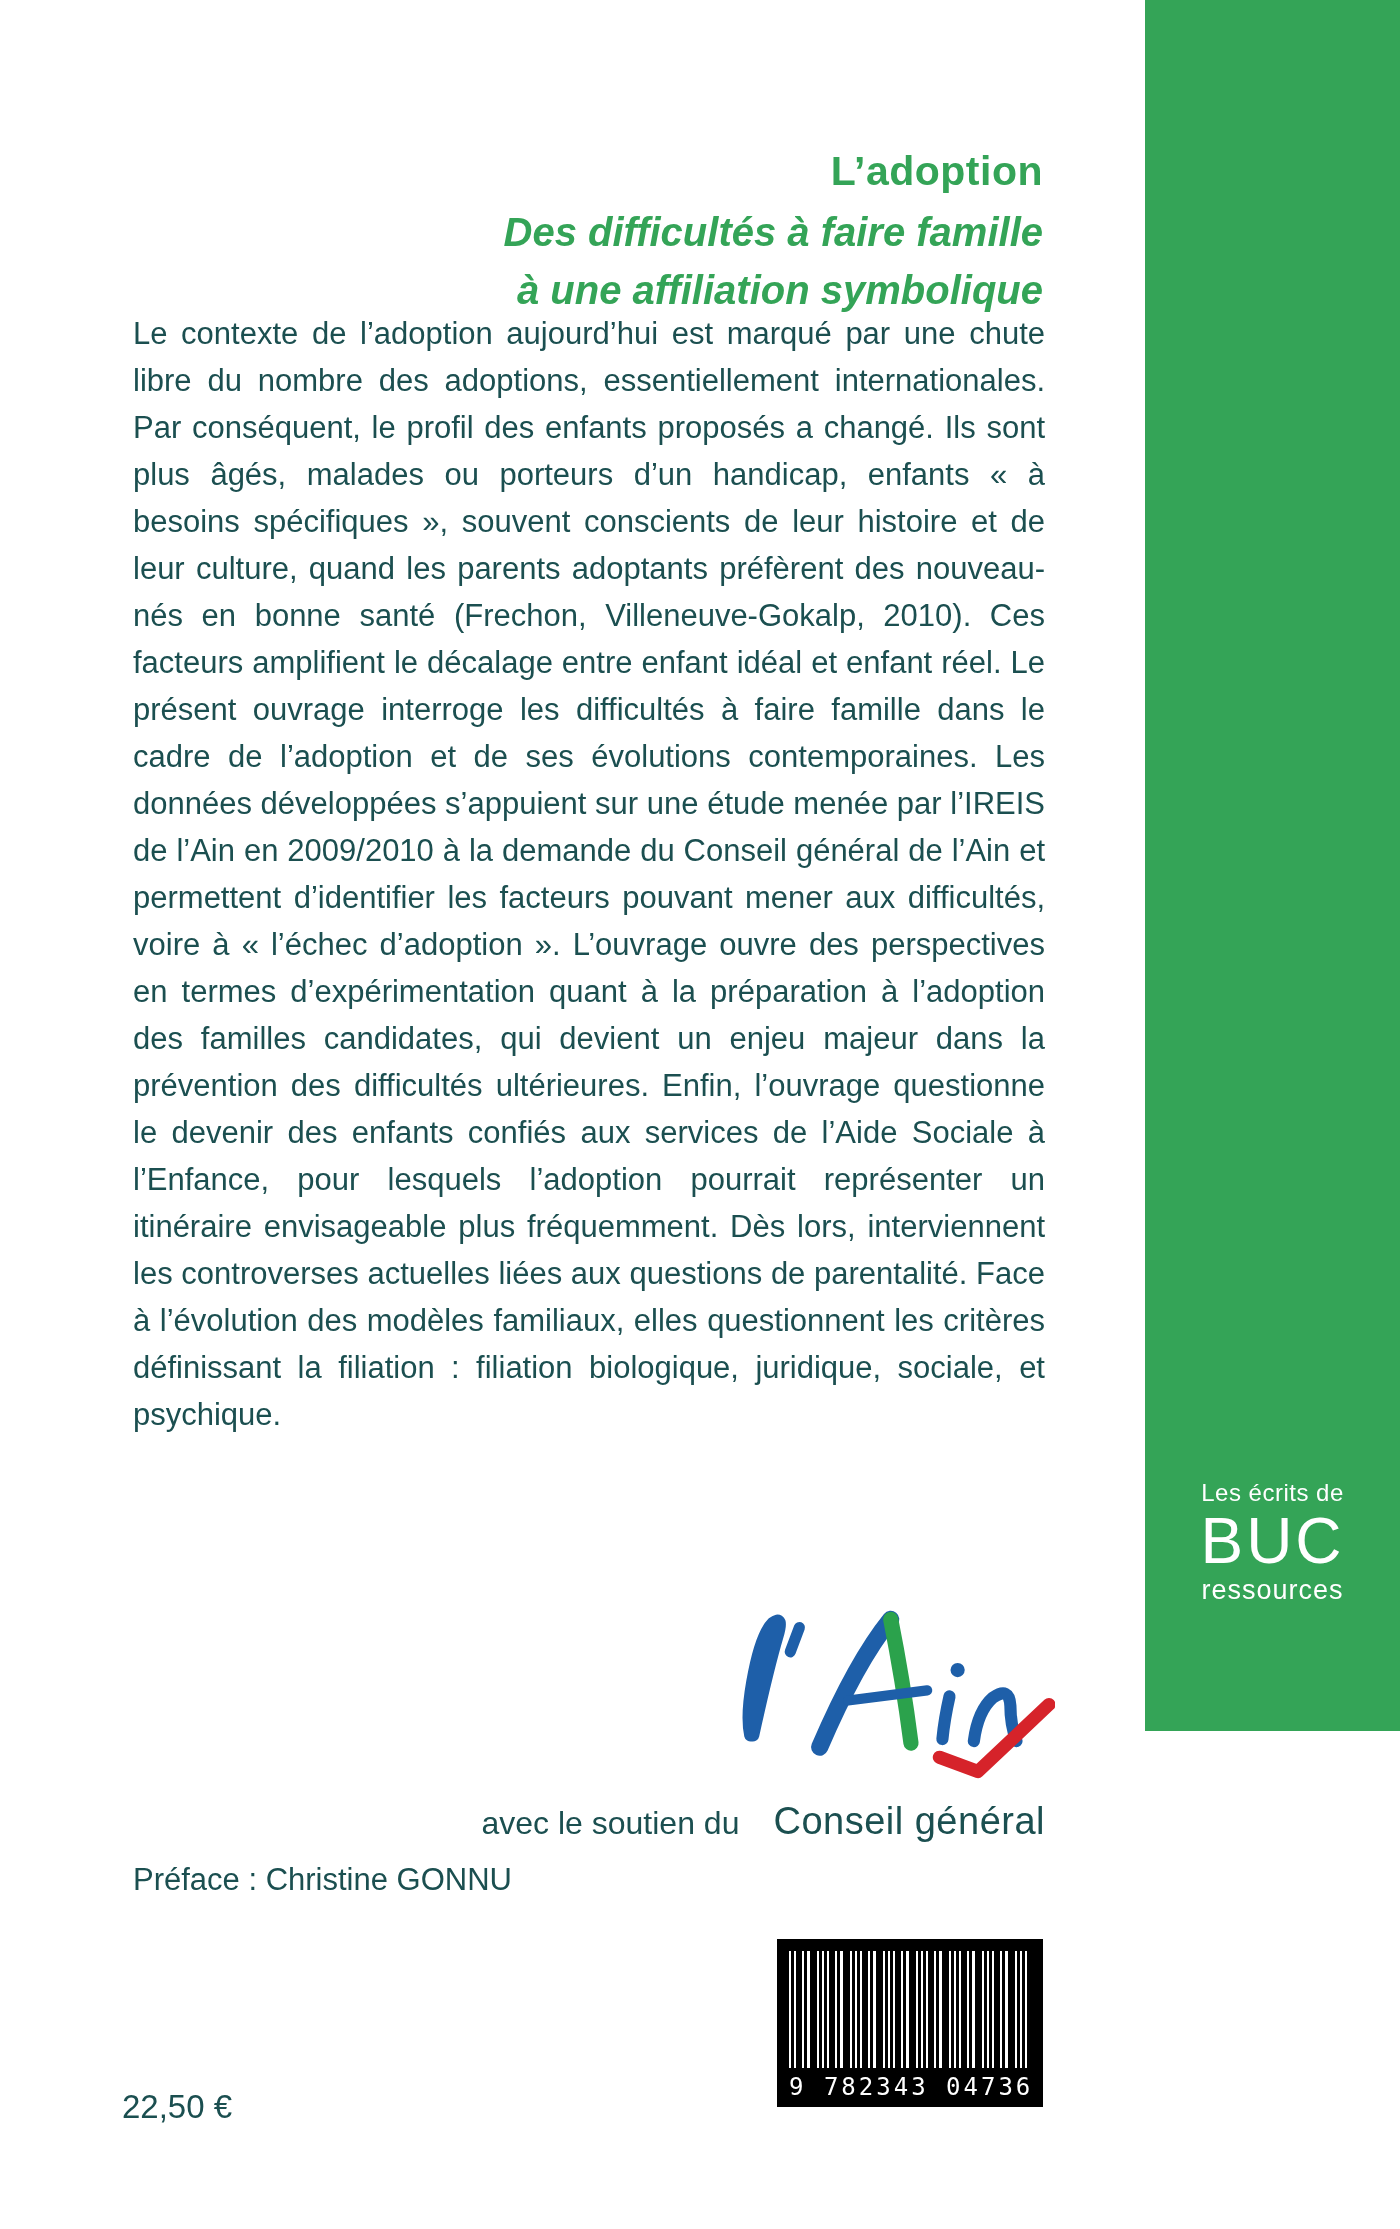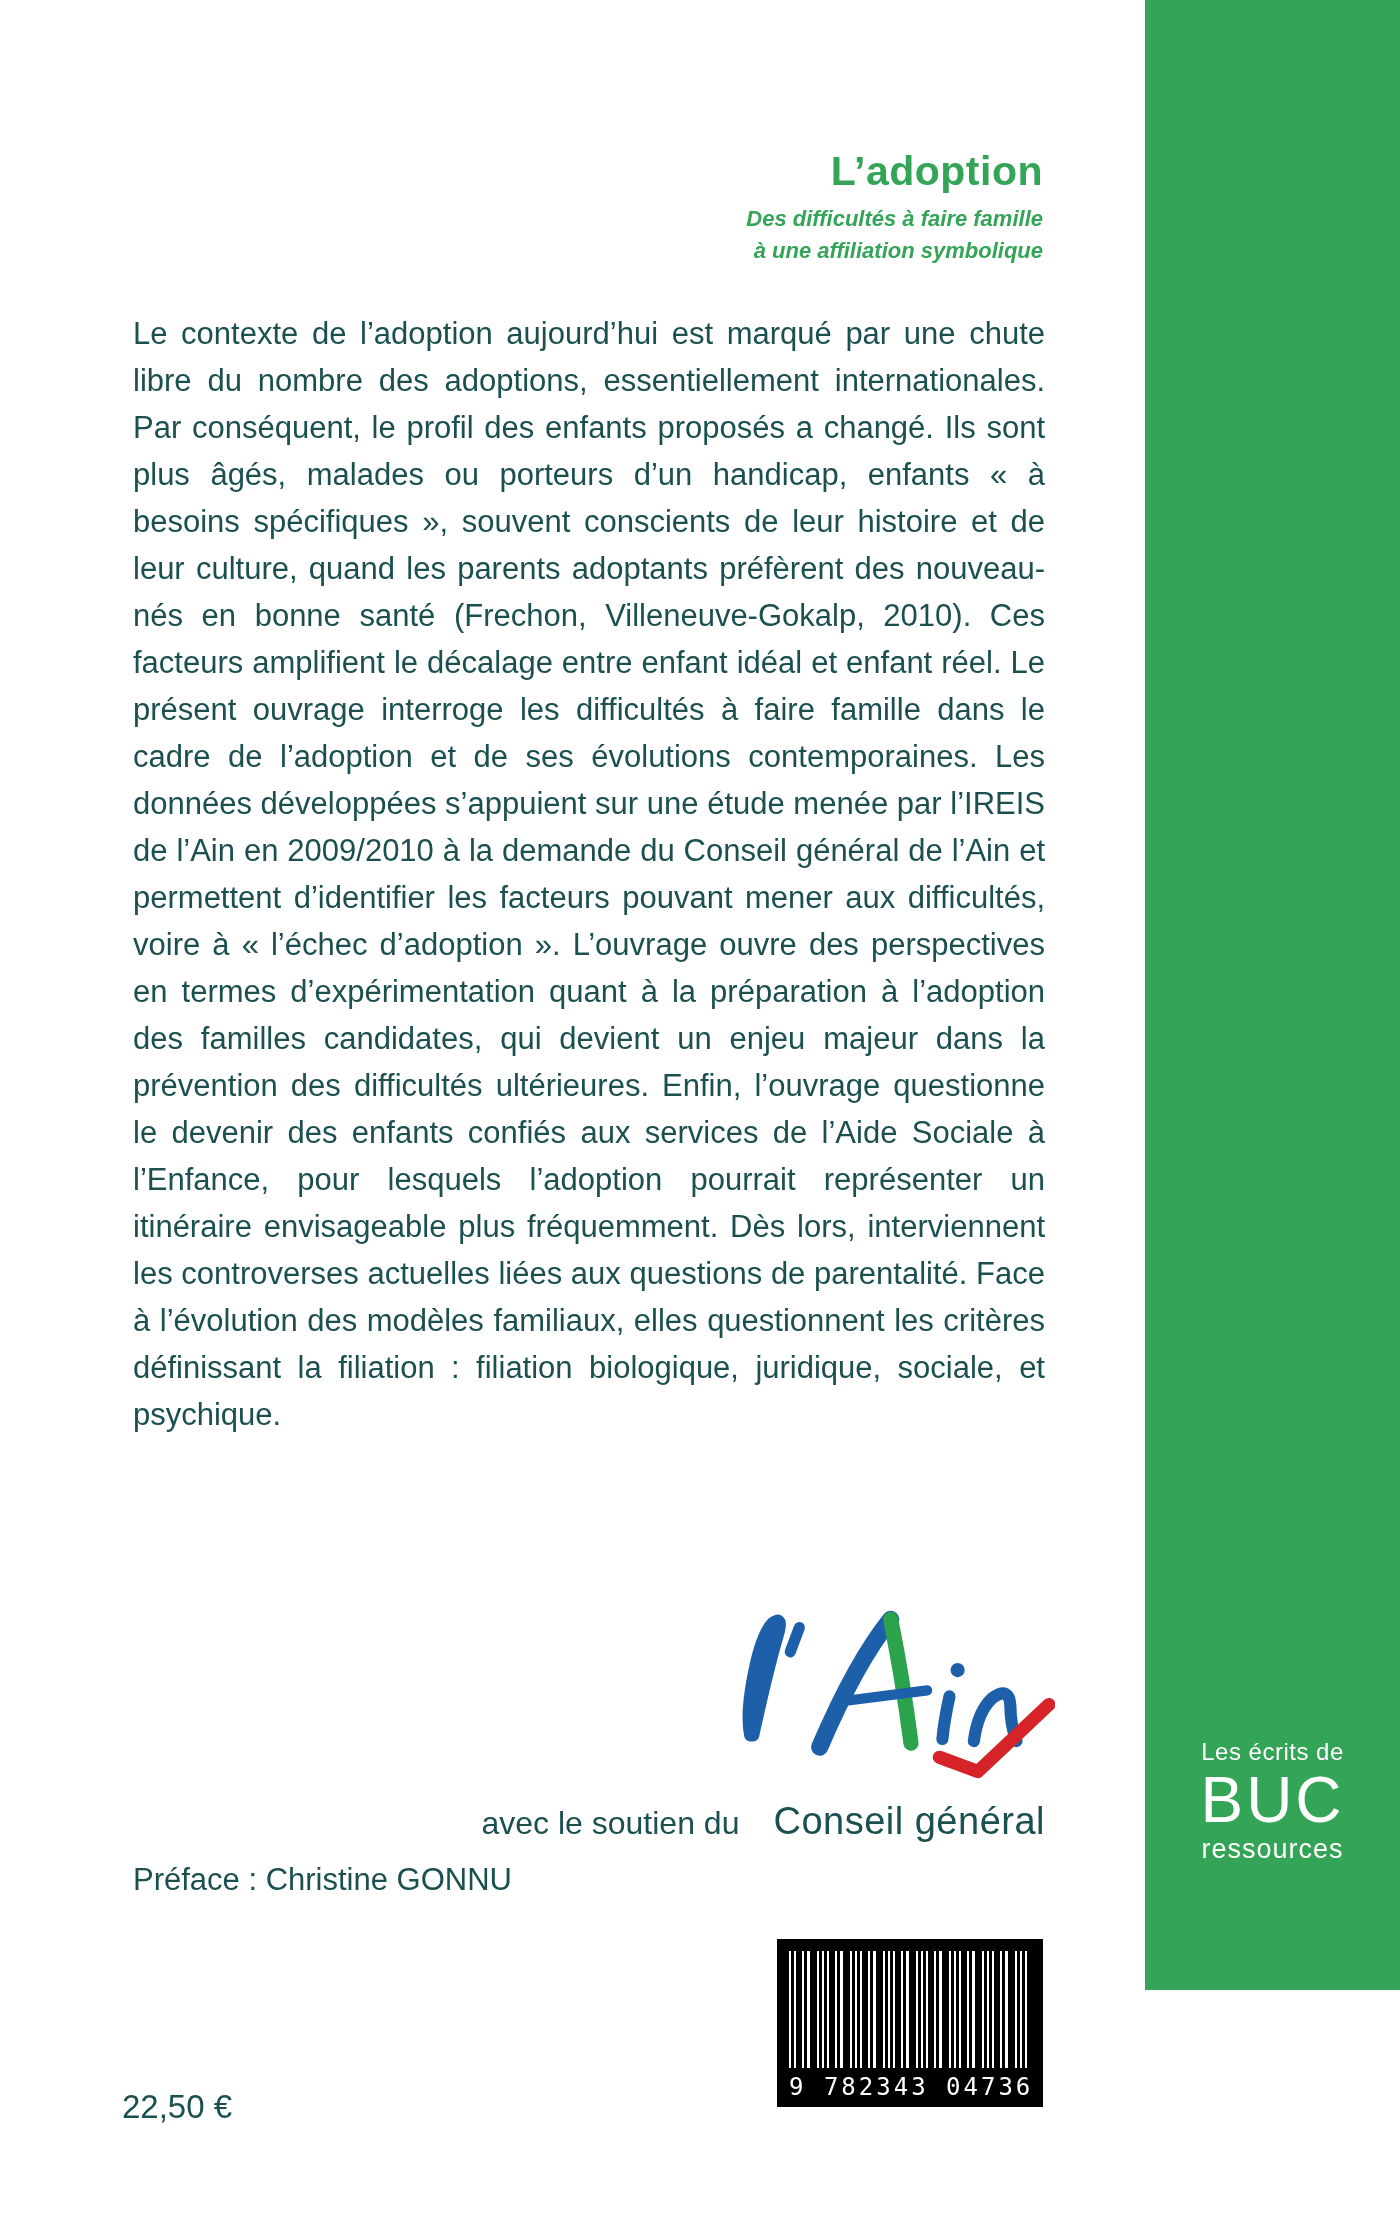--- a/index.html
+++ b/index.html
@@ -15,37 +15,37 @@
   .page{
     position:relative;
     width:1400px;height:2229px;
     background:#ffffff;
     overflow:hidden;
     margin:0 auto;
   }
   
   .stripe{
     position:absolute;top:0;right:0;
-    width:255px;height:1990px;
+    width:255px;height:1731px;
     background:var(--accent-green,#34a457);
   }
   .publisher{
     position:absolute;left:0;right:0;bottom:125px;
     text-align:center;color:#ffffff;
   }
   .publisher .series{font-size:24px;letter-spacing:.5px;margin-bottom:2px;}
   .publisher .name{font-size:64px;font-weight:400;letter-spacing:3px;line-height:1.0;}
   .publisher .subname{font-size:27px;letter-spacing:1px;margin-top:2px;}
   
   .title-block{
     position:absolute;top:116px;right:357px;
     text-align:right;color:var(--accent-green,#34a457);margin-top:32px;
   }
   .title-block h1{font-size:41px;font-weight:700;letter-spacing:.5px;}
-  .subtitle{font-size:22px;font-style:italic;font-weight:600;line-height:1.45;margin-top:8px;}
+  .subtitle{font-size:40px;font-style:italic;font-weight:600;line-height:1.45;margin-top:8px;}
   
   .body-text{
     position:absolute;left:133px;top:310px;width:912px;
     font-size:31px;line-height:47px;
     text-align:justify;
     color:var(--text-teal,#1b4f50);
   }
   
   .ain-logo{
     position:absolute;left:700px;top:1598px;width:355px;height:205px;

